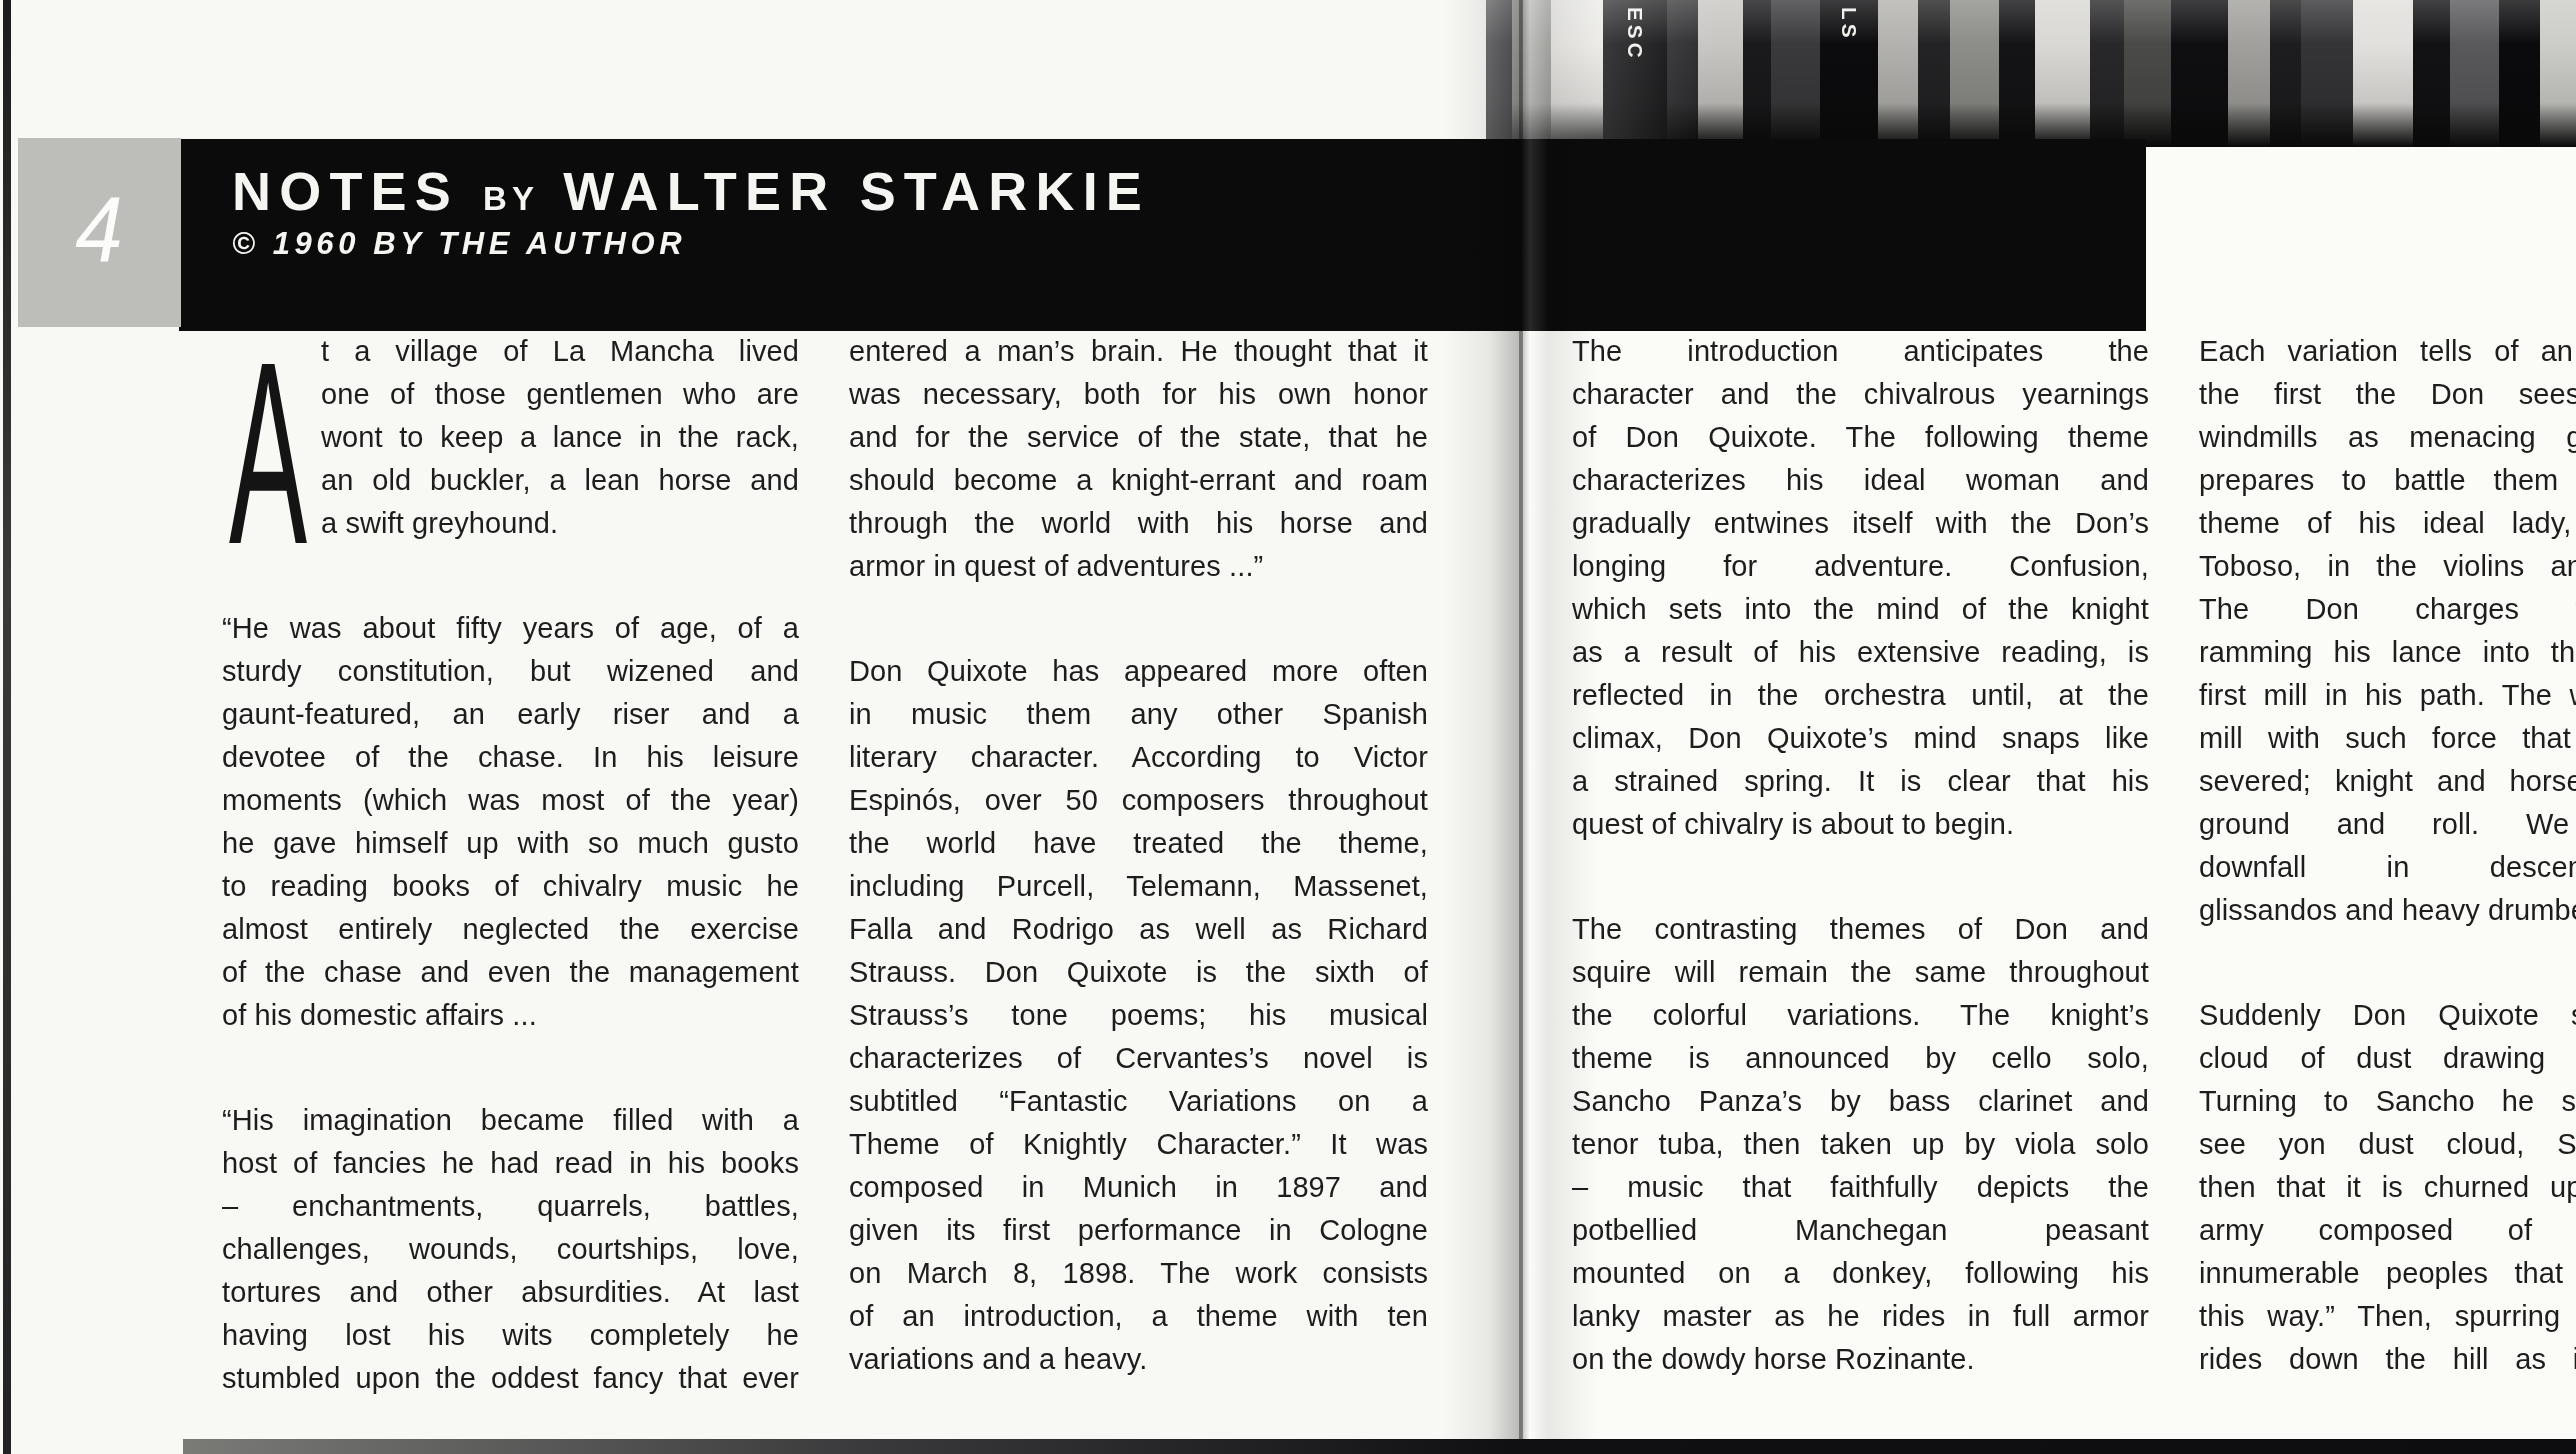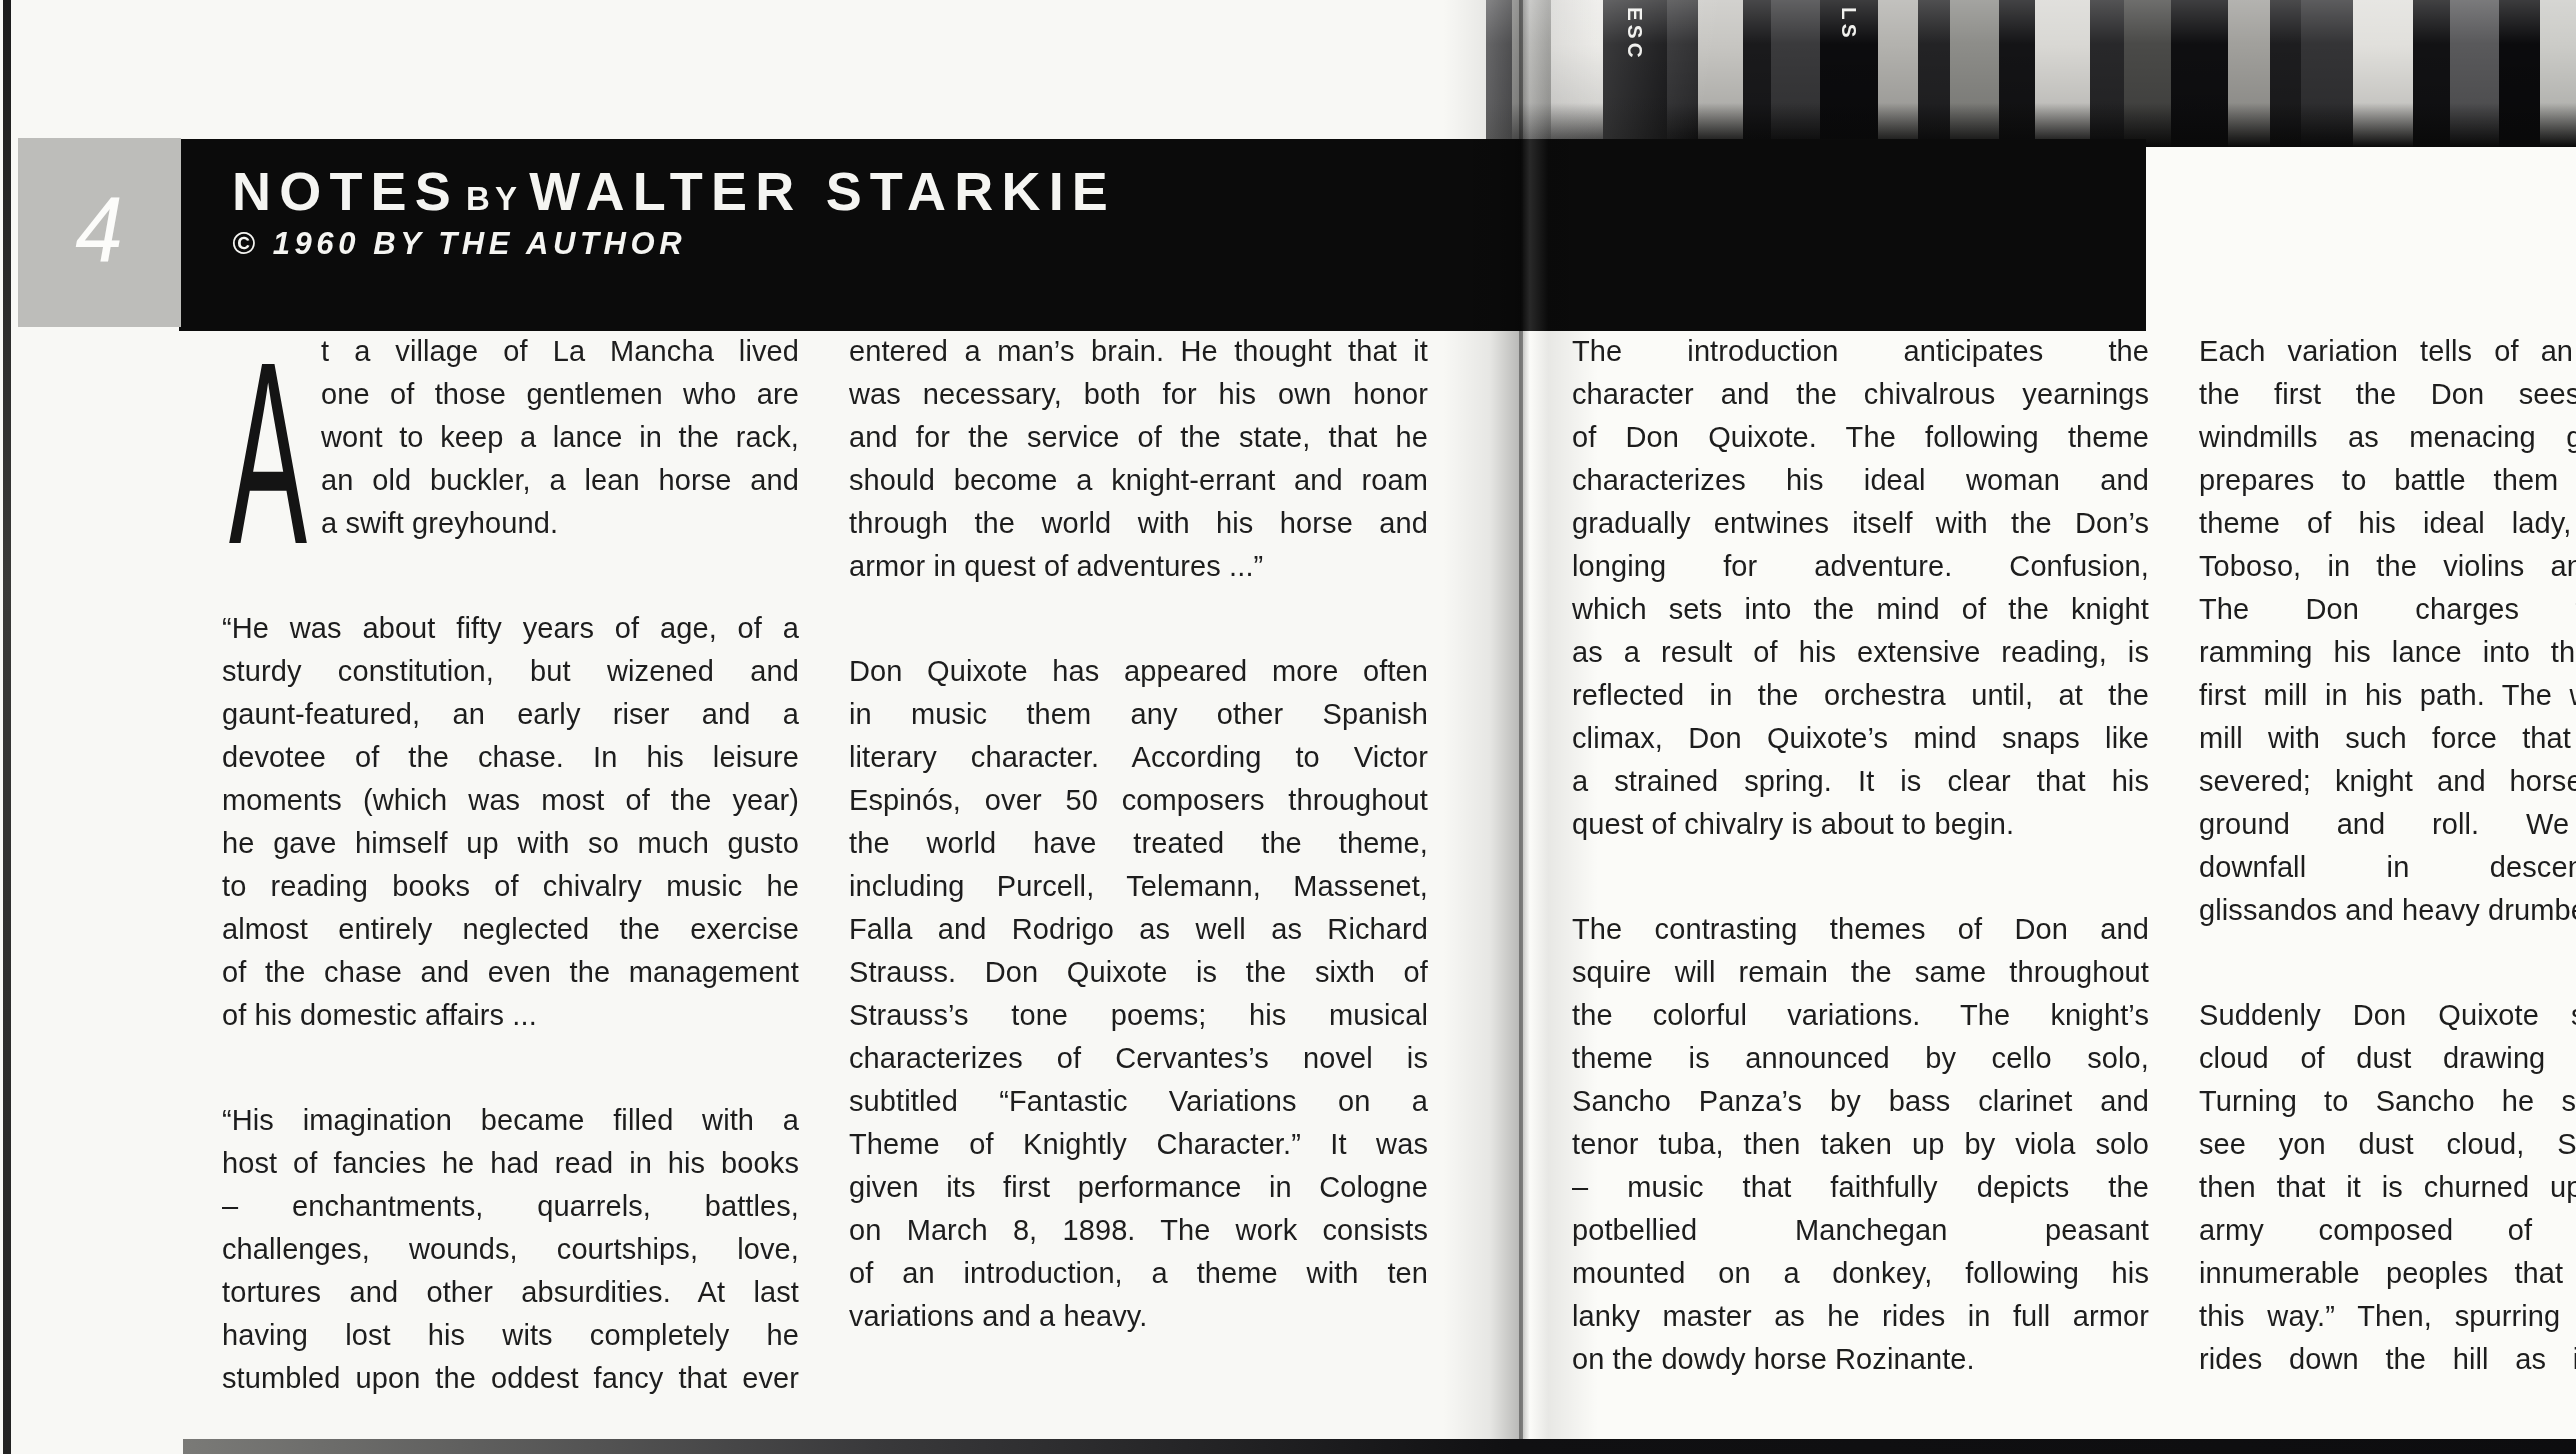--- a/index.html
+++ b/index.html
@@ -22,21 +22,21 @@
   .spine-label { position:absolute; top:7.2px; left:50%; transform:translateX(-50%);
     writing-mode:vertical-rl; color:#efefec; font-size:20.6px; font-weight:bold; letter-spacing:4.1px; }
   .photo-overlay { position:absolute; left:1486px; top:0; width:1465px; height:147px; pointer-events:none;
     background:
       linear-gradient(100deg, rgba(255,255,255,.38) 0%, rgba(255,255,255,0) 16%),
       linear-gradient(180deg, rgba(255,255,255,.20) 0%, rgba(255,255,255,0) 30%, rgba(0,0,0,.18) 92%); }
 
   
   .band { position:absolute; left:179px; top:139px; width:1967px; height:192px;
     background:#0b0b0b; color:#f5f5f2; padding:25px 0 0 53px; box-sizing:border-box; }
-  .h1 { display:flex; align-items:baseline; gap:7px; font-weight:bold; line-height:1; white-space:nowrap; }
+  .h1 { display:flex; align-items:baseline; gap:24px; font-weight:bold; line-height:1; white-space:nowrap; }
   .h1 .big   { font-size:54px; letter-spacing:8.2px; }
   .h1 .small { font-size:33px;  letter-spacing:5.2px; }
   .h2 { margin-top:10.3px; font-size:31px; line-height:1; font-weight:bold; font-style:italic; letter-spacing:4.6px; white-space:nowrap; }
 
   
   .tab { position:absolute; background:#bdbdba; }
   .tab-left  { left:17.5px;   top:138px; width:163px; height:189px; }
   .tab .num { position:absolute; top:50%; left:50%; transform:translate(-50%,-54%) scaleX(.92);
     font-size:93px; font-style:italic; color:#fcfcfa; line-height:1; }
 
@@ -171,20 +171,21 @@
         <div class="line">literary character. According to Victor</div>
         <div class="line">Espinós, over 50 composers throughout</div>
         <div class="line">the world have treated the theme,</div>
         <div class="line">including Purcell, Telemann, Massenet,</div>
         <div class="line">Falla and Rodrigo as well as Richard</div>
         <div class="line">Strauss. Don Quixote is the sixth of</div>
         <div class="line">Strauss’s tone poems; his musical</div>
         <div class="line">characterizes of Cervantes’s novel is</div>
         <div class="line">subtitled “Fantastic Variations on a</div>
         <div class="line">Theme of Knightly Character.” It was</div>
+        <div class="line">composed in Munich in 1897 and</div>
         <div class="line">given its first performance in Cologne</div>
         <div class="line">on March 8, 1898. The work consists</div>
         <div class="line">of an introduction, a theme with ten</div>
         <div class="line">variations and a heavy.</div>
       </div>
     </div>
     <div class="col col3">
       <div class="para">
         <div class="line">The introduction anticipates the</div>
         <div class="line">character and the chivalrous yearnings</div>

